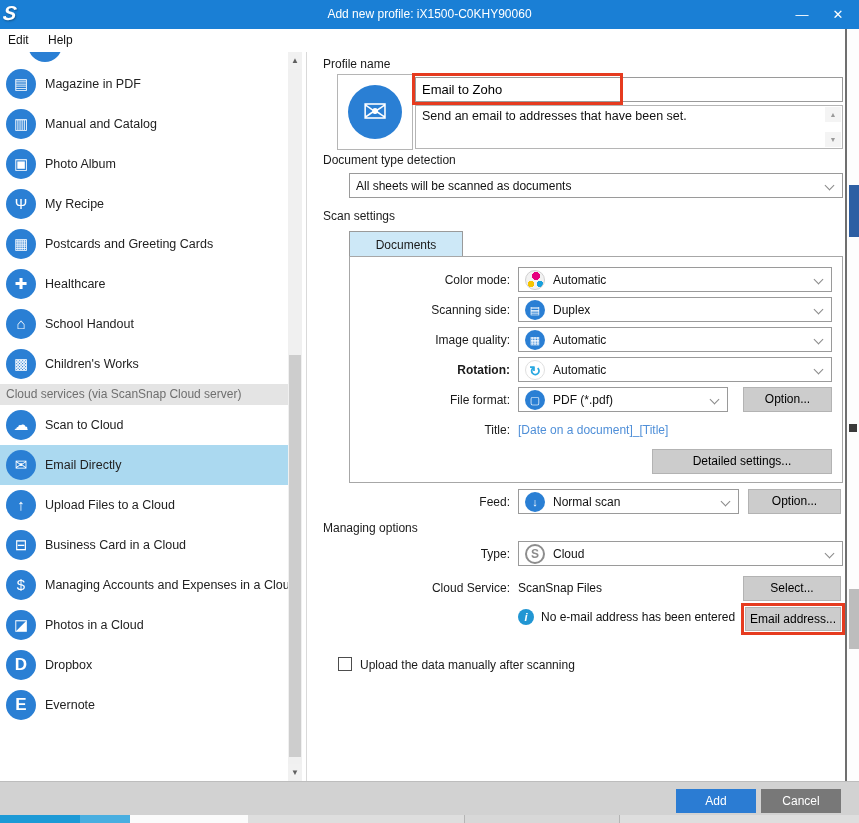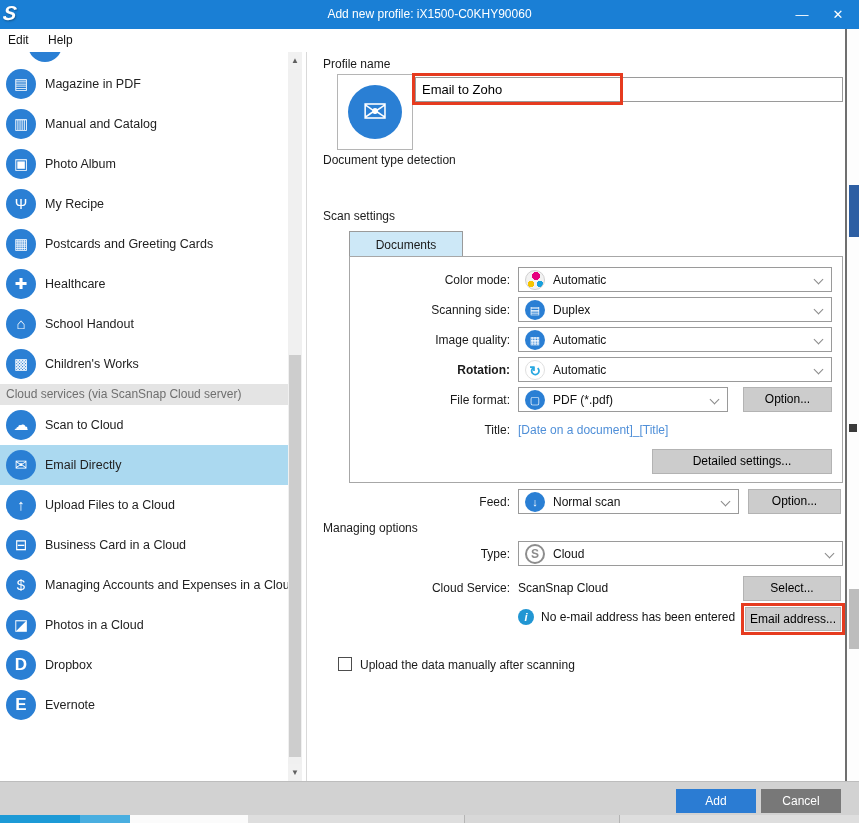--- a/index.html
+++ b/index.html
@@ -182,22 +182,31 @@
 
   <div class="lbl" style="left:323px; top:57px;">Profile name</div>
 
   <div class="icon-box">
     <div class="bigmail">✉</div>
   </div>
 
   <input class="name-input" type="text" value="Email to Zoho" style="">
   <div class="annot" style="left:412px; top:73px; width:211px; height:32px;"></div>
 
+  <div class="desc-box">
+    <span>Send an email to addresses that have been set.</span>
+    <div class="mini-scroll up">▲</div>
+    <div class="mini-scroll dn">▼</div>
+  </div>
 
   <div class="lbl" style="left:323px; top:153px;">Document type detection</div>
+  <div class="dropdown" style="left:349px; top:173px; width:494px;">
+    <span>All sheets will be scanned as documents</span>
+    <span class="chev"></span>
+  </div>
 
   <div class="lbl" style="left:323px; top:209px;">Scan settings</div>
   <div class="tab">Documents</div>
   <div class="groupbox"></div>
 
   <div id="scan-rows">
       <div class="rlabel" style="left: 330px; top: 273px;">Color mode:</div>
       <div class="dropdown" style="left: 518px; top: 267px; width: 314px;">
         <span class="ddicon i-color-mode"></span>
         <span>Automatic</span>
@@ -247,21 +256,21 @@
   <div class="lbl" style="left:323px; top:521px;">Managing options</div>
 
   <div class="rlabel" style="left:330px; top:547px;">Type:</div>
   <div class="dropdown" style="left:518px; top:541px; width:325px;">
     <span class="ddicon i-type-cloud">S</span>
     <span>Cloud</span>
     <span class="chev"></span>
   </div>
 
   <div class="rlabel" style="left:330px; top:581px;">Cloud Service:</div>
-  <div class="plainval" style="left:518px; top:581px;">ScanSnap Cloud</div>
+  <div class="plainval" style="left:518px; top:581px;">ScanSnap Files</div>
   <div class="gbtn" style="left:743px; top:576px; width:98px;">Select...</div>
 
   <div class="info-ic">i</div>
   <div class="plainval" style="left:541px; top:610px;">No e-mail address has been entered</div>
   <div class="gbtn" style="left:745px; top:607px; width:96px; height:24px; line-height:22px;">Email address...</div>
   <div class="annot" style="left:741px; top:603px; width:104px; height:32px;"></div>
 
   <div class="checkbox"></div>
   <div class="lbl" style="left:360px; top:658px;">Upload the data manually after scanning</div>
 

